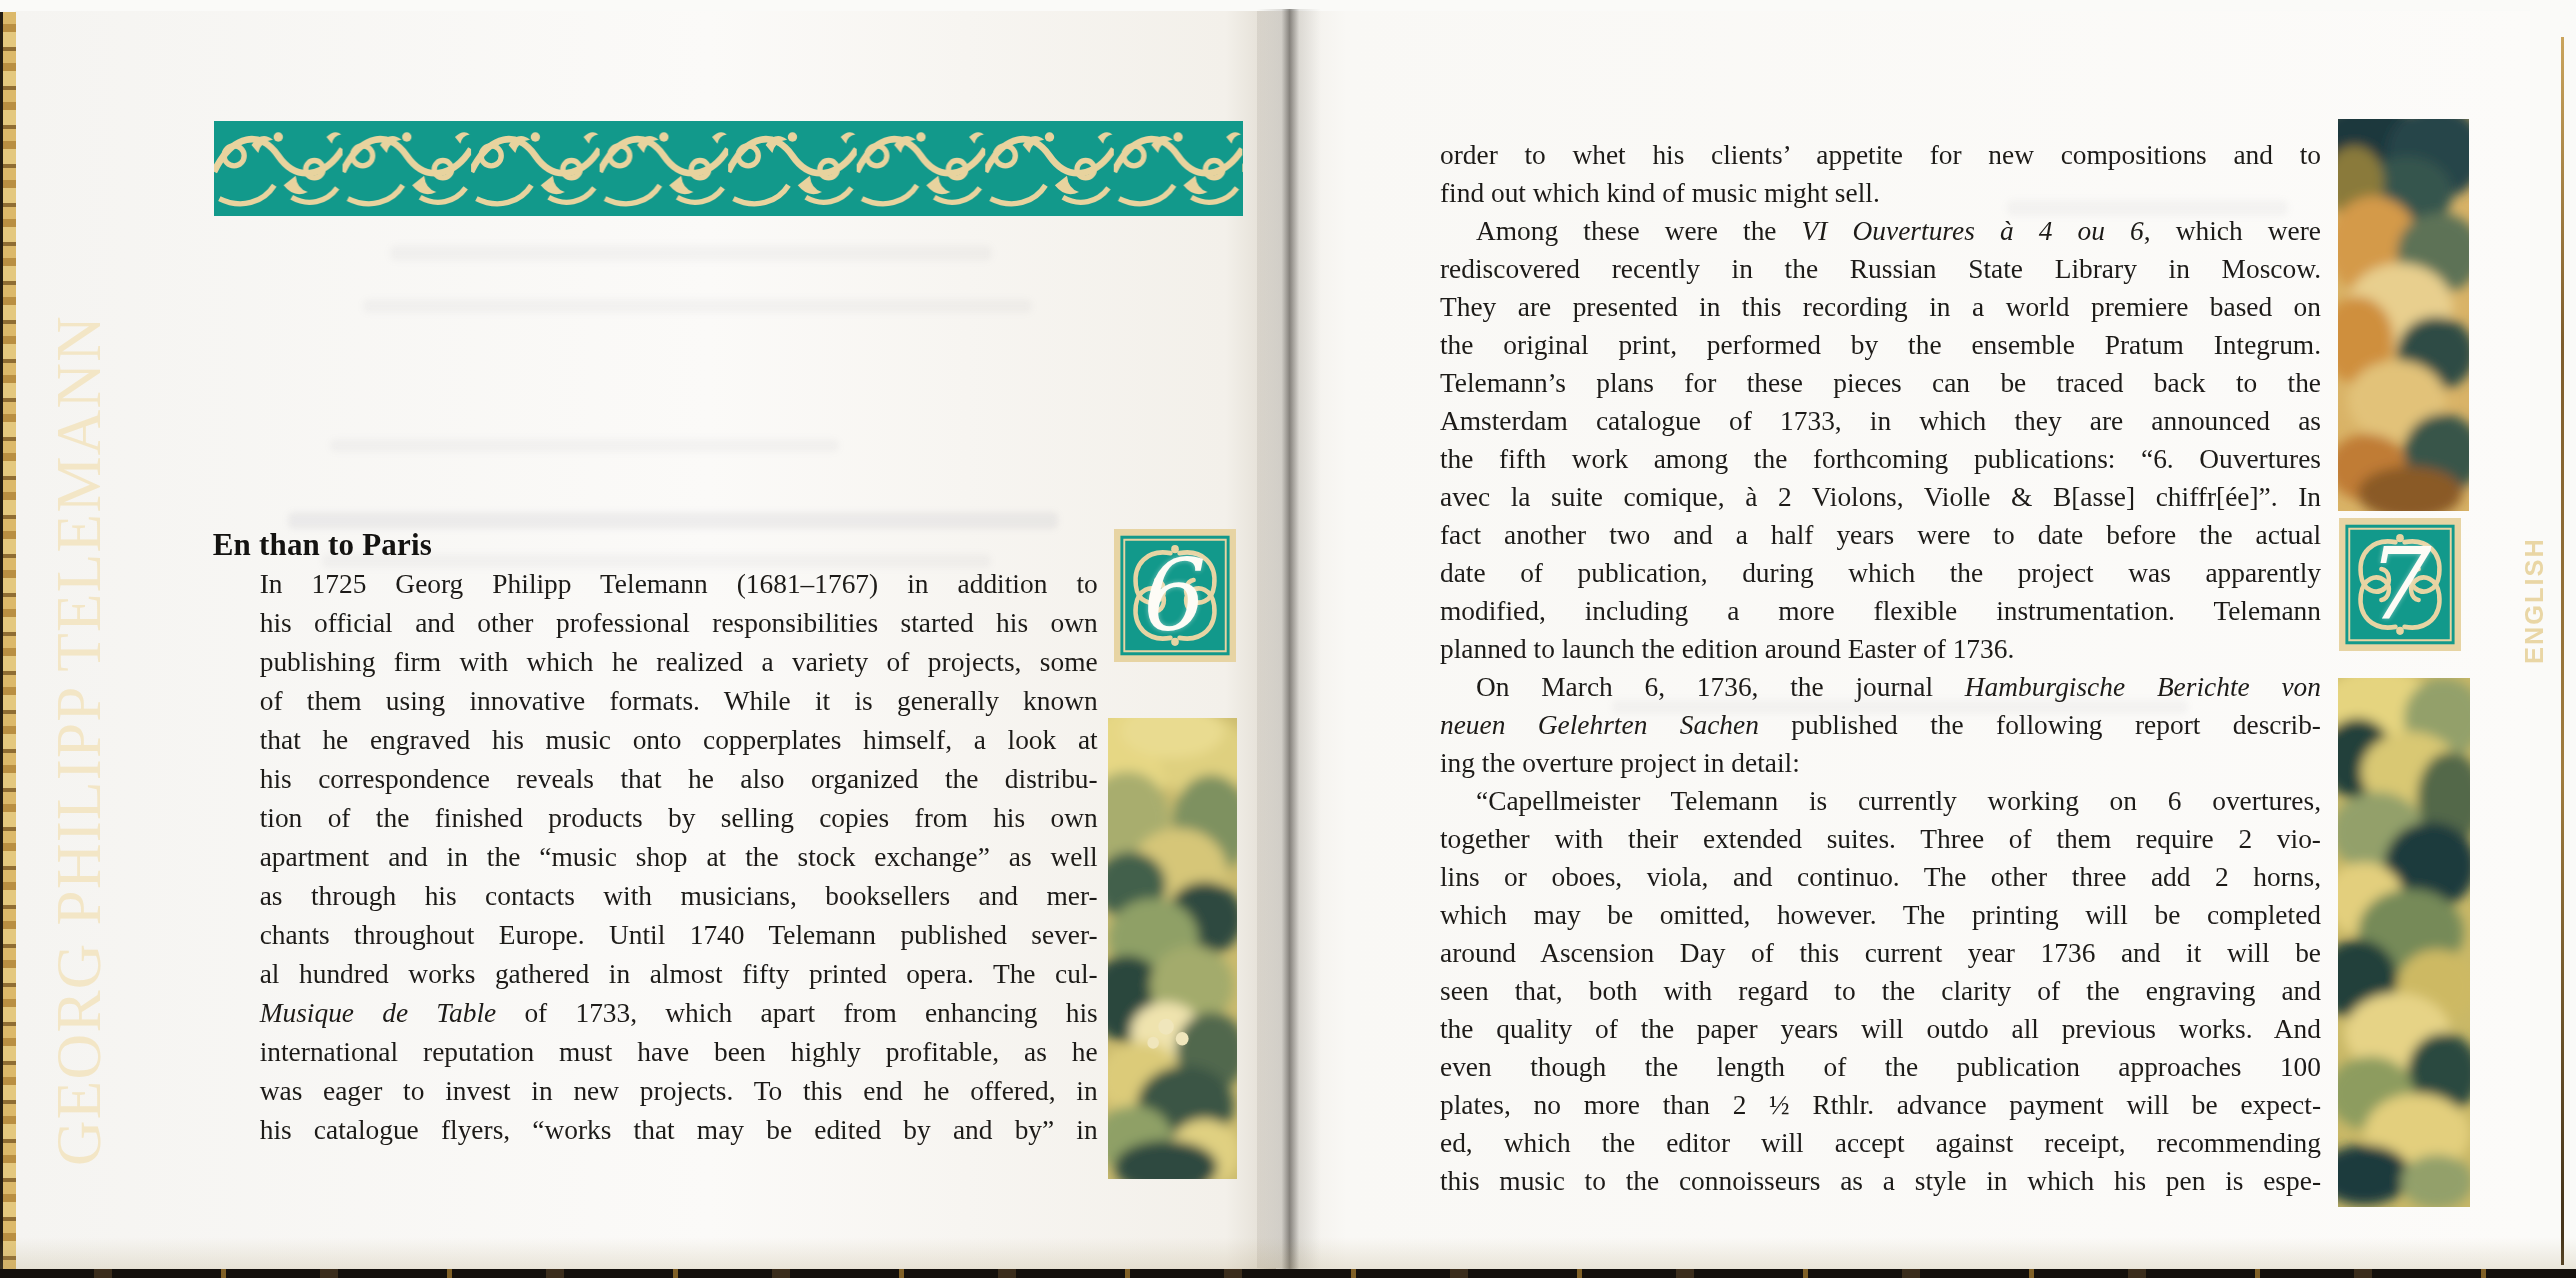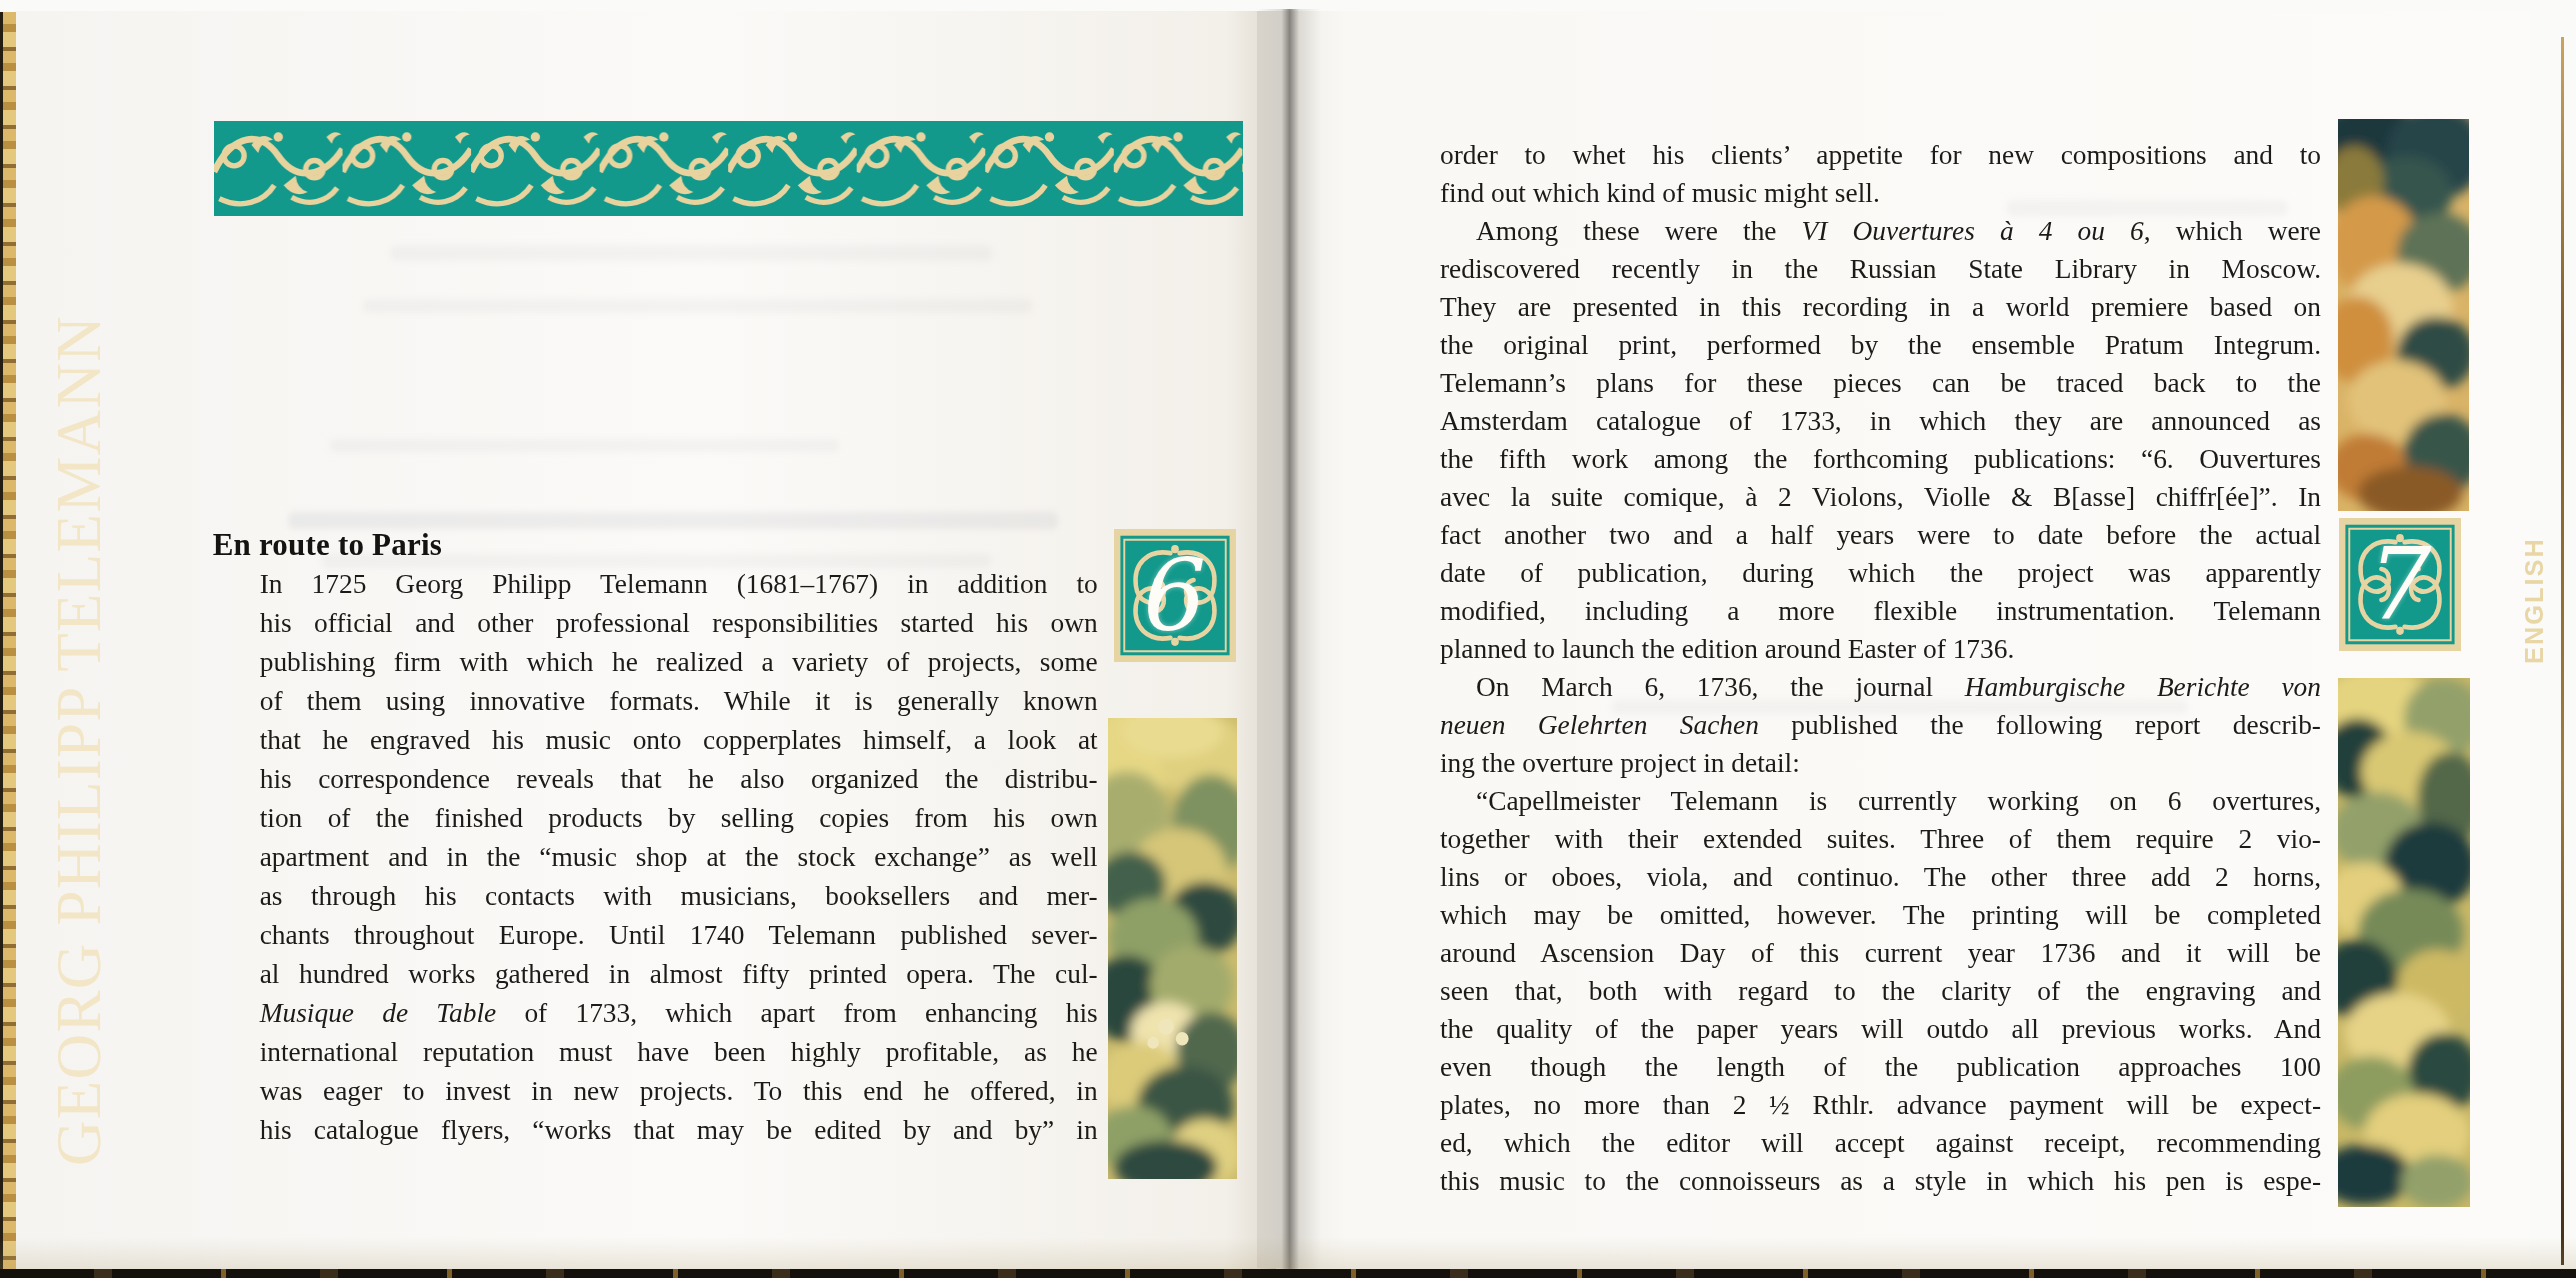--- a/index.html
+++ b/index.html
@@ -108,21 +108,21 @@
     </svg>
   </div>
 
   <div class="ghost lighter" style="left:375px;top:234px;width:602px;height:16px;"></div>
   <div class="ghost lighter" style="left:348px;top:288px;width:669px;height:14.7px;"></div>
   <div class="ghost lighter" style="left:315px;top:428px;width:509px;height:13.4px;"></div>
   <div class="ghost" style="left:273px;top:501px;width:770px;height:17.4px;"></div>
   <div class="ghost lighter" style="left:307px;top:543px;width:669px;height:14.7px;"></div>
 
   <div class="textcol left-text">
-    <h2 class="heading">En route to Paris</h2>
+    <h2 class="heading">En than to Paris</h2>
     <div class="para" data-justify-last="true">
         <div class="line">In 1725 Georg Philipp Telemann (1681–1767) in addition to</div>
         <div class="line">his official and other professional responsibilities started his own</div>
         <div class="line">publishing firm with which he realized a variety of projects, some</div>
         <div class="line">of them using innovative formats. While it is generally known</div>
         <div class="line">that he engraved his music onto copperplates himself, a look at</div>
         <div class="line">his correspondence reveals that he also organized the distribu-</div>
         <div class="line">tion of the finished products by selling copies from his own</div>
         <div class="line">apartment and in the “music shop at the stock exchange” as well</div>
         <div class="line">as through his contacts with musicians, booksellers and mer-</div>

